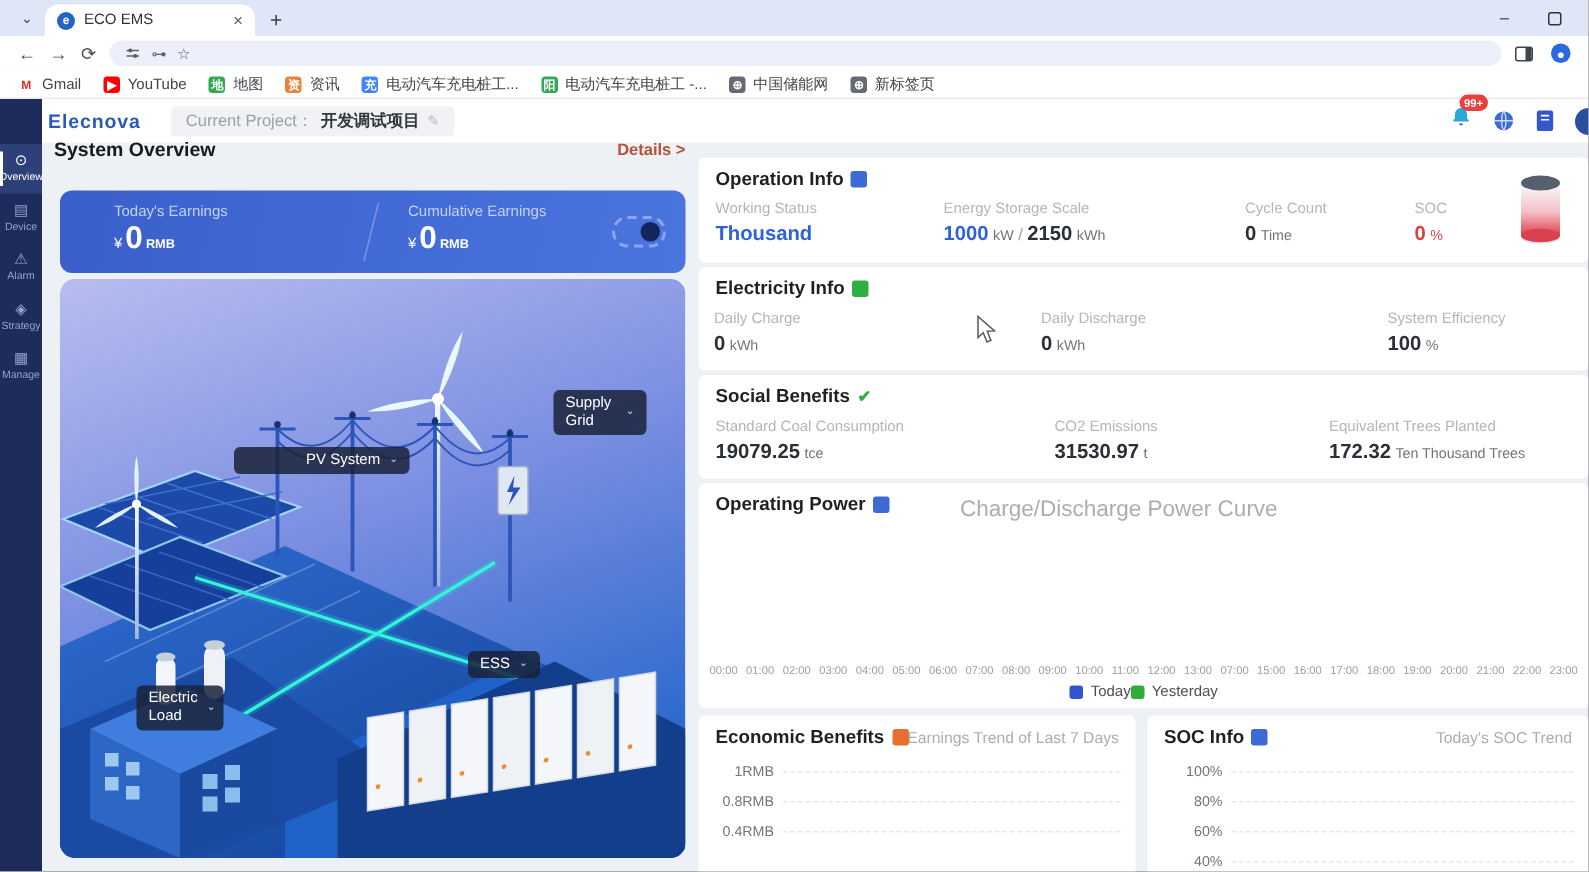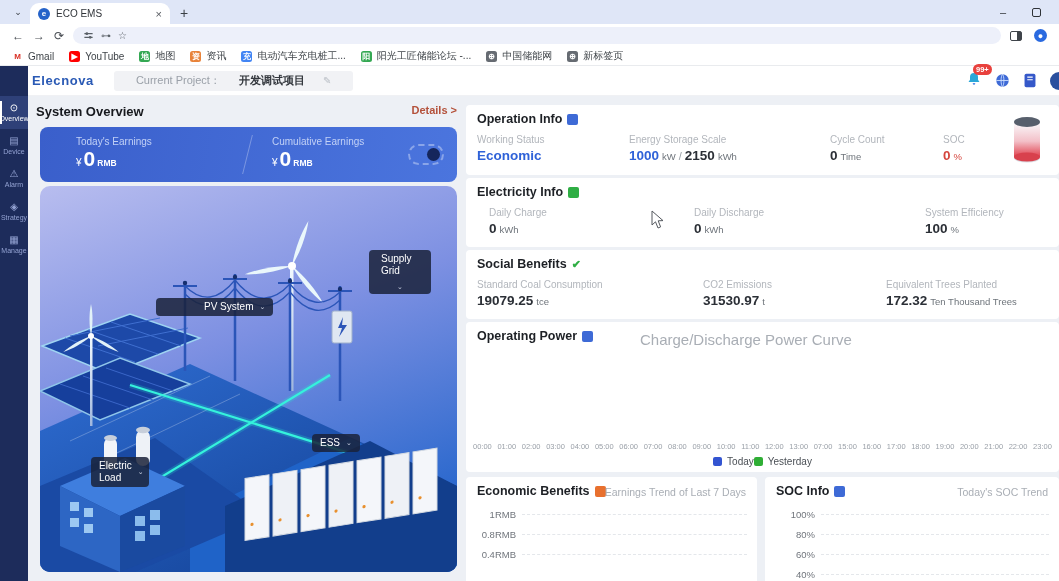--- a/index.html
+++ b/index.html
@@ -28,58 +28,58 @@
   .panel-ico::after { content:''; position:absolute; right:0; top:0; bottom:0; width:4px; background:#3f444a; }
   .profile-ico { width:13px; height:13px; border-radius:50%; background:#2a6ae0; color:#fff; font-size:9px; display:flex; align-items:center; justify-content:center; }
 
   .bookmarks { position:absolute; top:47px; left:0; right:0; height:19px; background:#fff; border-bottom:1px solid #e9ebee; display:flex; align-items:center; gap:15px; padding:0 12px; }
   .bm-item { display:flex; align-items:center; gap:5px; font-size:10px; color:#3f4449; white-space:nowrap; }
   .bm-ico { width:11px; height:11px; border-radius:2.5px; font-size:8px; font-weight:bold; display:flex; align-items:center; justify-content:center; flex:0 0 auto; }
 
   
   .appheader { position:absolute; top:66px; left:28px; right:0; height:30px; background:#fff; display:flex; align-items:center; border-bottom:1px solid #f0f1f4; }
   .logo { margin-left:4px; font-size:13px; font-weight:bold; color:#2a5ab5; letter-spacing:0.6px; }
-  .project-pill { margin-left:20px; height:20px; background:#f1f2f5; border-radius:3px; display:flex; align-items:center; gap:18px; padding:0 22px; font-size:11px; }
+  .project-pill { margin-left:20px; height:20px; background:#f1f2f5; border-radius:3px; display:flex; align-items:center; gap:5px; padding:0 10px; font-size:11px; }
   .project-label { color:#9aa0a8; }
   .project-name { color:#33373d; font-weight:bold; }
   .edit-ico { color:#b8bdc4; font-size:10px; }
   .header-icons { margin-left:auto; display:flex; align-items:center; gap:13px; padding-right:0; }
   .bell-wrap { position:relative; }
   .badge { position:absolute; top:-7px; left:7px; background:#e8413d; color:#fff; font-size:7.5px; font-weight:bold; border-radius:7px; padding:1px 3px; }
   .hdr-avatar { width:18px; height:18px; border-radius:50%; background:#2a4f9e; margin-right:-9px; }
 
   
   .sidebar { position:absolute; top:66px; left:0; bottom:0; width:28px; background:#1d2c5b; padding-top:30px; display:flex; flex-direction:column; }
   .side-item { height:33px; display:flex; flex-direction:column; align-items:center; justify-content:center; gap:2px; color:#93a2d2; position:relative; }
   .side-item.active { background:#2e4078; color:#fff; }
   .side-item.active::before { content:''; position:absolute; left:0; top:5px; bottom:5px; width:2px; background:#fff; }
   .side-ico { font-size:10px; line-height:1; }
   .side-label { font-size:7px; line-height:1; }
 
   
-  .sys-head { position:absolute; left:36px; top:104px; width:421px; display:flex; justify-content:space-between; }
+  .sys-head { position:absolute; left:36px; top:92px; width:421px; display:flex; justify-content:space-between; align-items:center; }
   .sys-title { font-size:13px; font-weight:bold; color:#17191d; }
   .details-link { font-size:11px; font-weight:bold; color:#b4513a; }
 
   .banner { position:absolute; left:40px; top:127px; width:417px; height:55px; border-radius:8px; background:linear-gradient(100deg,#3a5fcb,#4b75de); overflow:hidden; }
   .earn { position:absolute; top:9px; color:#fff; }
   .earn.e0 { left:36px; } .earn.e1 { left:232px; }
   .earn-label { font-size:10px; color:#c2d1f6; }
   .earn-val { margin-top:1px; display:flex; align-items:baseline; gap:2px; }
   .earn-cur { font-size:10px; } .earn-num { font-size:21px; font-weight:bold; line-height:1; } .earn-unit { font-size:8.5px; font-weight:bold; }
   .earn-divider { position:absolute; left:207px; top:8px; bottom:8px; width:1px; background:rgba(255,255,255,0.3); transform:skewX(-14deg); }
   .banner-toggle { position:absolute; right:13px; top:17px; width:36px; height:21px; border:2px dashed #8aa5e9; border-radius:12px; }
   .banner-toggle .knob { position:absolute; right:2px; top:2px; width:13px; height:13px; border-radius:50%; background:#15265c; }
 
   .scene { position:absolute; left:40px; top:186px; width:417px; height:386px; border-radius:10px; overflow:hidden; }
   .scene svg { display:block; }
   .pill { position:absolute; background:rgba(26,34,58,0.85); color:#fff; font-size:10px; line-height:1.2; padding:3px 8px; border-radius:4px; display:flex; align-items:center; gap:6px; }
   .pill .chev { font-size:7px; color:#ccd3e4; }
   .pill-pv { left:116px; top:112px;padding-left:48px; }
-  .pill-grid { left:329px; top:64px; width:62px;flex-direction:column; }
+  .pill-grid { left:329px; top:74px; width:62px; }
   .pill-ess { left:272px; top:248px; }
   .pill-load { left:51px; top:271px; width:58px; }
   .pill .wrap2 { white-space:normal; width:38px; }
 
   
   .card { position:absolute; background:#fff; border-radius:4px; }
   #card-op   { left:466px; top:105px; width:593px; height:70px; }
   #card-elec { left:466px; top:178px; width:593px; height:69px; }
   #card-soc  { left:466px; top:250px; width:593px; height:69px; }
   #card-pow  { left:466px; top:322px; width:593px; height:150px; }
@@ -170,21 +170,21 @@
       <div class="bm-item">
         <span class="bm-ico" style="background: rgb(232, 131, 58); color: rgb(255, 255, 255);">资</span>
         <span class="bm-label">资讯</span>
       </div>
       <div class="bm-item">
         <span class="bm-ico" style="background: rgb(66, 133, 244); color: rgb(255, 255, 255);">充</span>
         <span class="bm-label">电动汽车充电桩工...</span>
       </div>
       <div class="bm-item">
         <span class="bm-ico" style="background: rgb(52, 168, 83); color: rgb(255, 255, 255);">阳</span>
-        <span class="bm-label">阳光工匠储能论坛 -...</span>
+        <span class="bm-label">电动汽车充电桩工 -...</span>
       </div>
       <div class="bm-item">
         <span class="bm-ico" style="background: rgb(102, 107, 114); color: rgb(255, 255, 255);">⊕</span>
         <span class="bm-label">中国储能网</span>
       </div>
       <div class="bm-item">
         <span class="bm-ico" style="background: rgb(102, 107, 114); color: rgb(255, 255, 255);">⊕</span>
         <span class="bm-label">新标签页</span>
       </div>
     </div>
@@ -401,21 +401,21 @@
   </div>
 
   <div class="card" id="card-op">
     <div class="ctitle">
         <span>Operation Info</span>
         <span class="cicon ic-blue"></span>
       </div>
     <div class="stat" style="left:11px">
       <div class="stat-label">Working Status</div>
       <div class="stat-val">
-          <span class="sv v-blue">Economic</span>
+          <span class="sv v-blue">Thousand</span>
         </div>
     </div>
     <div class="stat" style="left:163px">
       <div class="stat-label">Energy Storage Scale</div>
       <div class="stat-val">
         <span class="sv v-blue">1000</span>
           <span class="su">kW</span>
         <span class="sep">/</span>
         <span class="sv">2150</span>
           <span class="su">kWh</span>
@@ -448,21 +448,21 @@
       <ellipse cx="18" cy="44" rx="13" ry="4.5" fill="#d8414d"></ellipse>
       <ellipse cx="18" cy="9" rx="13" ry="5" fill="#575f6c"></ellipse>
     </svg>
   </div>
 
   <div class="card" id="card-elec">
     <div class="ctitle">
         <span>Electricity Info</span>
         <span class="cicon ic-green"></span>
       </div>
-    <div class="stat" style="left:23px">
+    <div class="stat" style="left:10px">
       <div class="stat-label">Daily Charge</div>
       <div class="stat-val">
           <span class="sv">0</span>
           <span class="su">kWh</span>
         </div>
     </div>
     <div class="stat" style="left:228px">
       <div class="stat-label">Daily Discharge</div>
       <div class="stat-val">
           <span class="sv">0</span>

